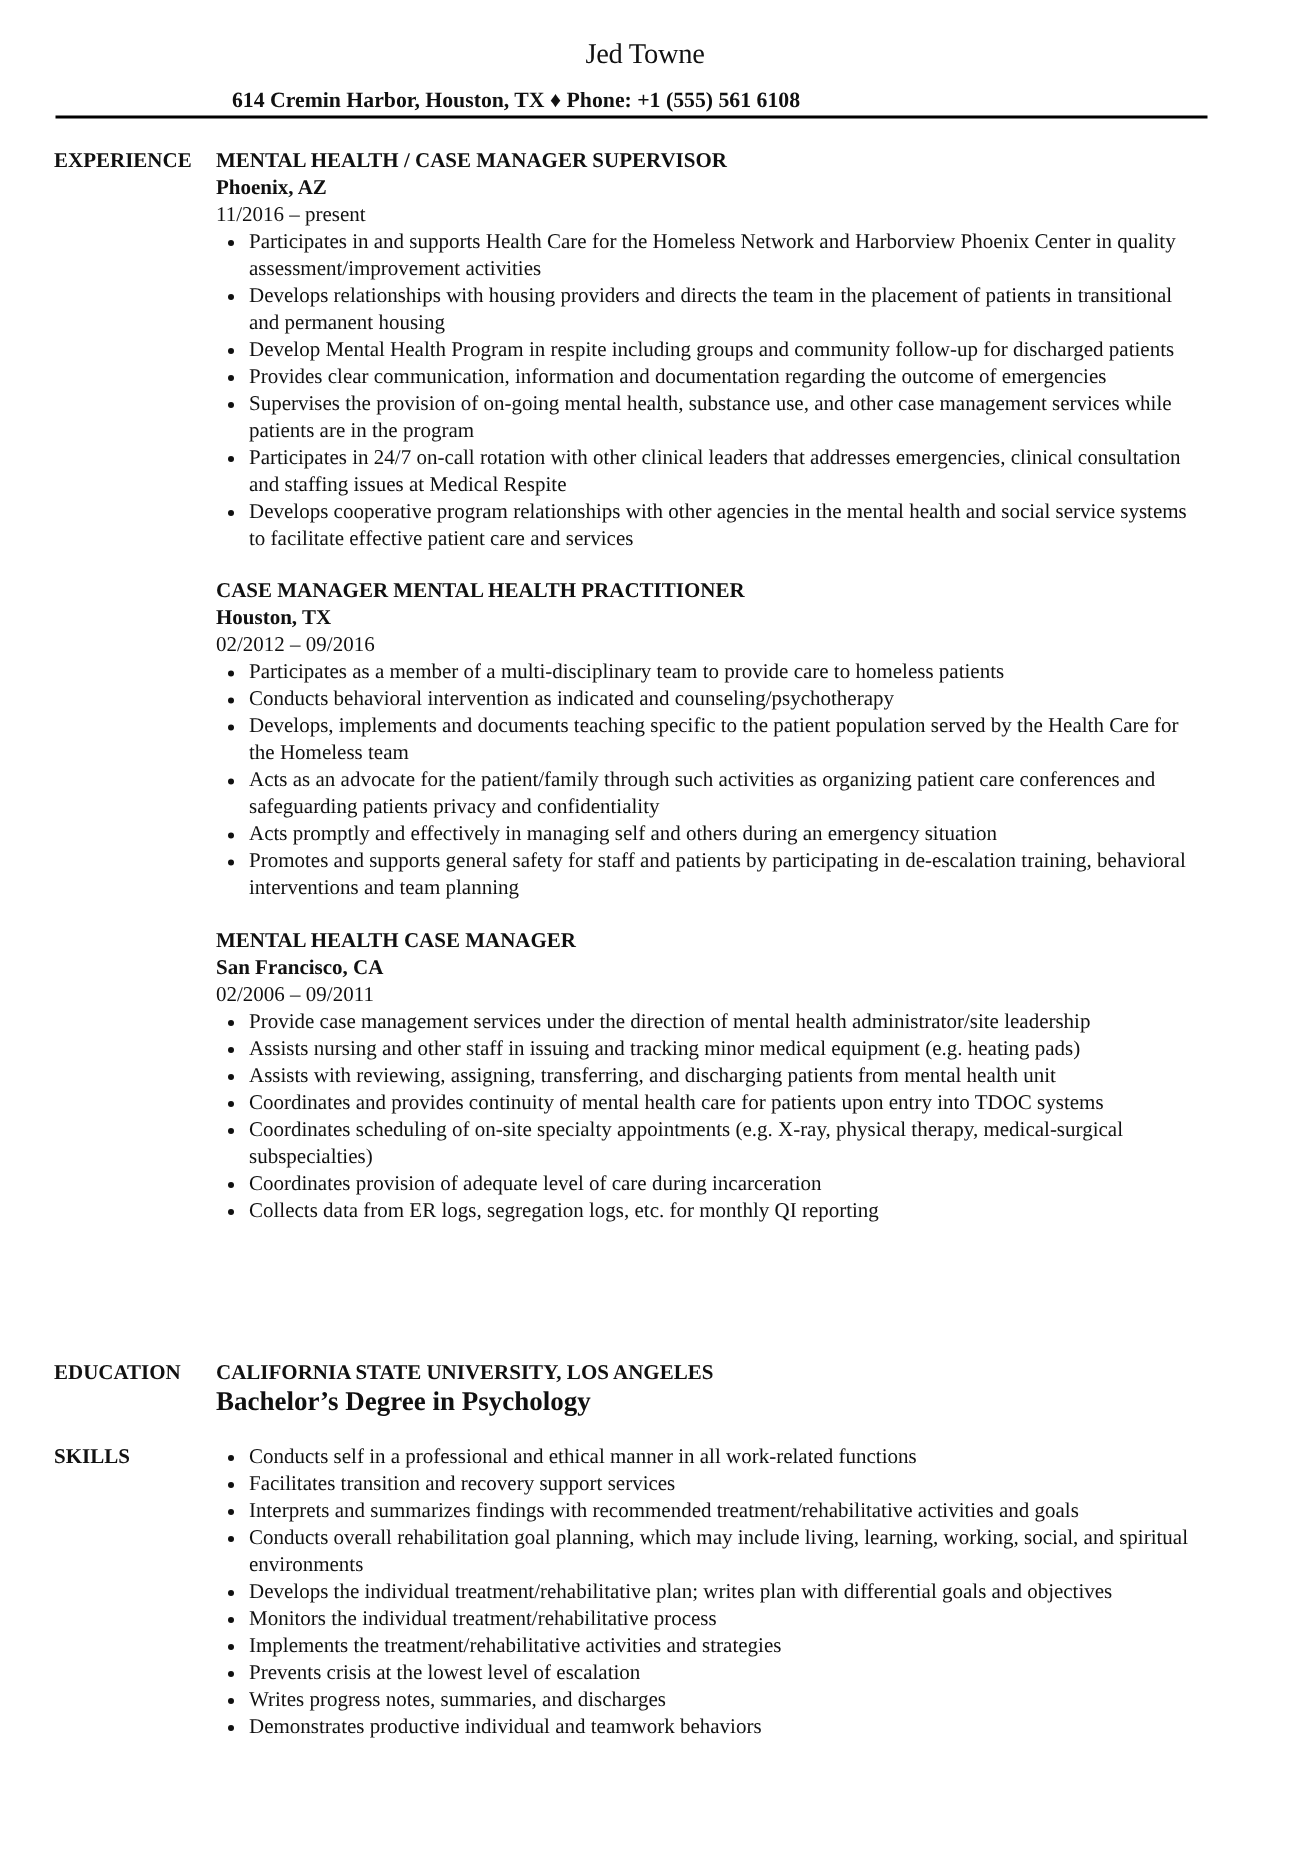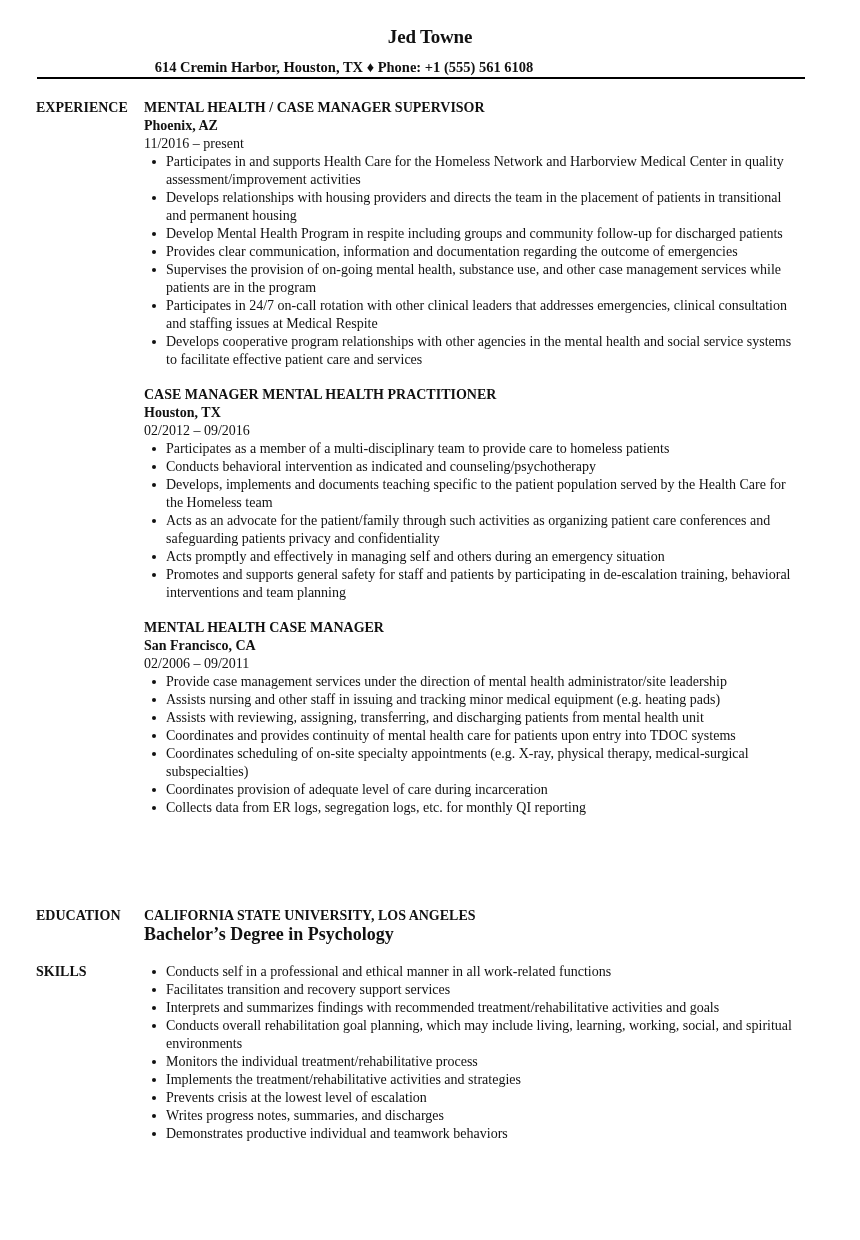--- a/index.html
+++ b/index.html
@@ -5,21 +5,21 @@
     html, body { margin: 0; padding: 0; background: #ffffff; }
     body {
       width: 860px; height: 1240px; overflow: hidden;
       font-family: "Liberation Serif", "DejaVu Serif", serif;
       color: #111111;
       position: relative;
     }
     .page { position: absolute; left: 0; top: 0; width: 860px; }
     .name {
       position: absolute; left: 0; top: 25px; width: 860px;
-      text-align: center; font-weight: bold; font-size: 19px; line-height: 24px;
+      text-align: center; font-weight: normal; font-size: 19px; line-height: 24px;
       letter-spacing: -0.2px;
     }
     .contact {
       position: absolute; left: 0; top: 58px; width: 688px;
       text-align: center; font-weight: bold; font-size: 14.5px; line-height: 18px;
     }
     .rule {
       position: absolute; left: 37px; top: 77px; width: 768px; height: 2px; background: #000;
     }
     .section { position: absolute; left: 0; width: 860px; }
@@ -54,21 +54,21 @@
 
   <div class="section" style="top:99px;">
     <div class="section-label">EXPERIENCE</div>
     <div class="section-body">
 
       <div class="job">
         <div class="job-title">MENTAL HEALTH / CASE MANAGER SUPERVISOR</div>
         <div class="job-loc">Phoenix, AZ</div>
         <div class="job-dates">11/2016 – present</div>
         <ul class="bullets">
-          <li>Participates in and supports Health Care for the Homeless Network and Harborview Medical Center in quality assessment/improvement activities</li>
+          <li>Participates in and supports Health Care for the Homeless Network and Harborview Phoenix Center in quality assessment/improvement activities</li>
           <li>Develops relationships with housing providers and directs the team in the placement of patients in transitional and permanent housing</li>
           <li>Develop Mental Health Program in respite including groups and community follow-up for discharged patients</li>
           <li>Provides clear communication, information and documentation regarding the outcome of emergencies</li>
           <li>Supervises the provision of on-going mental health, substance use, and other case management services while patients are in the program</li>
           <li>Participates in 24/7 on-call rotation with other clinical leaders that addresses emergencies, clinical consultation and staffing issues at Medical Respite</li>
           <li>Develops cooperative program relationships with other agencies in the mental health and social service systems to facilitate effective patient care and services</li>
         </ul>
       </div>
 
       <div class="job">
@@ -112,20 +112,21 @@
   </div>
 
   <div class="section" style="top:963px;">
     <div class="section-label">SKILLS</div>
     <div class="section-body">
       <ul class="bullets">
         <li>Conducts self in a professional and ethical manner in all work-related functions</li>
         <li>Facilitates transition and recovery support services</li>
         <li>Interprets and summarizes findings with recommended treatment/rehabilitative activities and goals</li>
         <li>Conducts overall rehabilitation goal planning, which may include living, learning, working, social, and spiritual environments</li>
+        <li>Develops the individual treatment/rehabilitative plan; writes plan with differential goals and objectives</li>
         <li>Monitors the individual treatment/rehabilitative process</li>
         <li>Implements the treatment/rehabilitative activities and strategies</li>
         <li>Prevents crisis at the lowest level of escalation</li>
         <li>Writes progress notes, summaries, and discharges</li>
         <li>Demonstrates productive individual and teamwork behaviors</li>
       </ul>
     </div>
   </div>
 
 </div>

